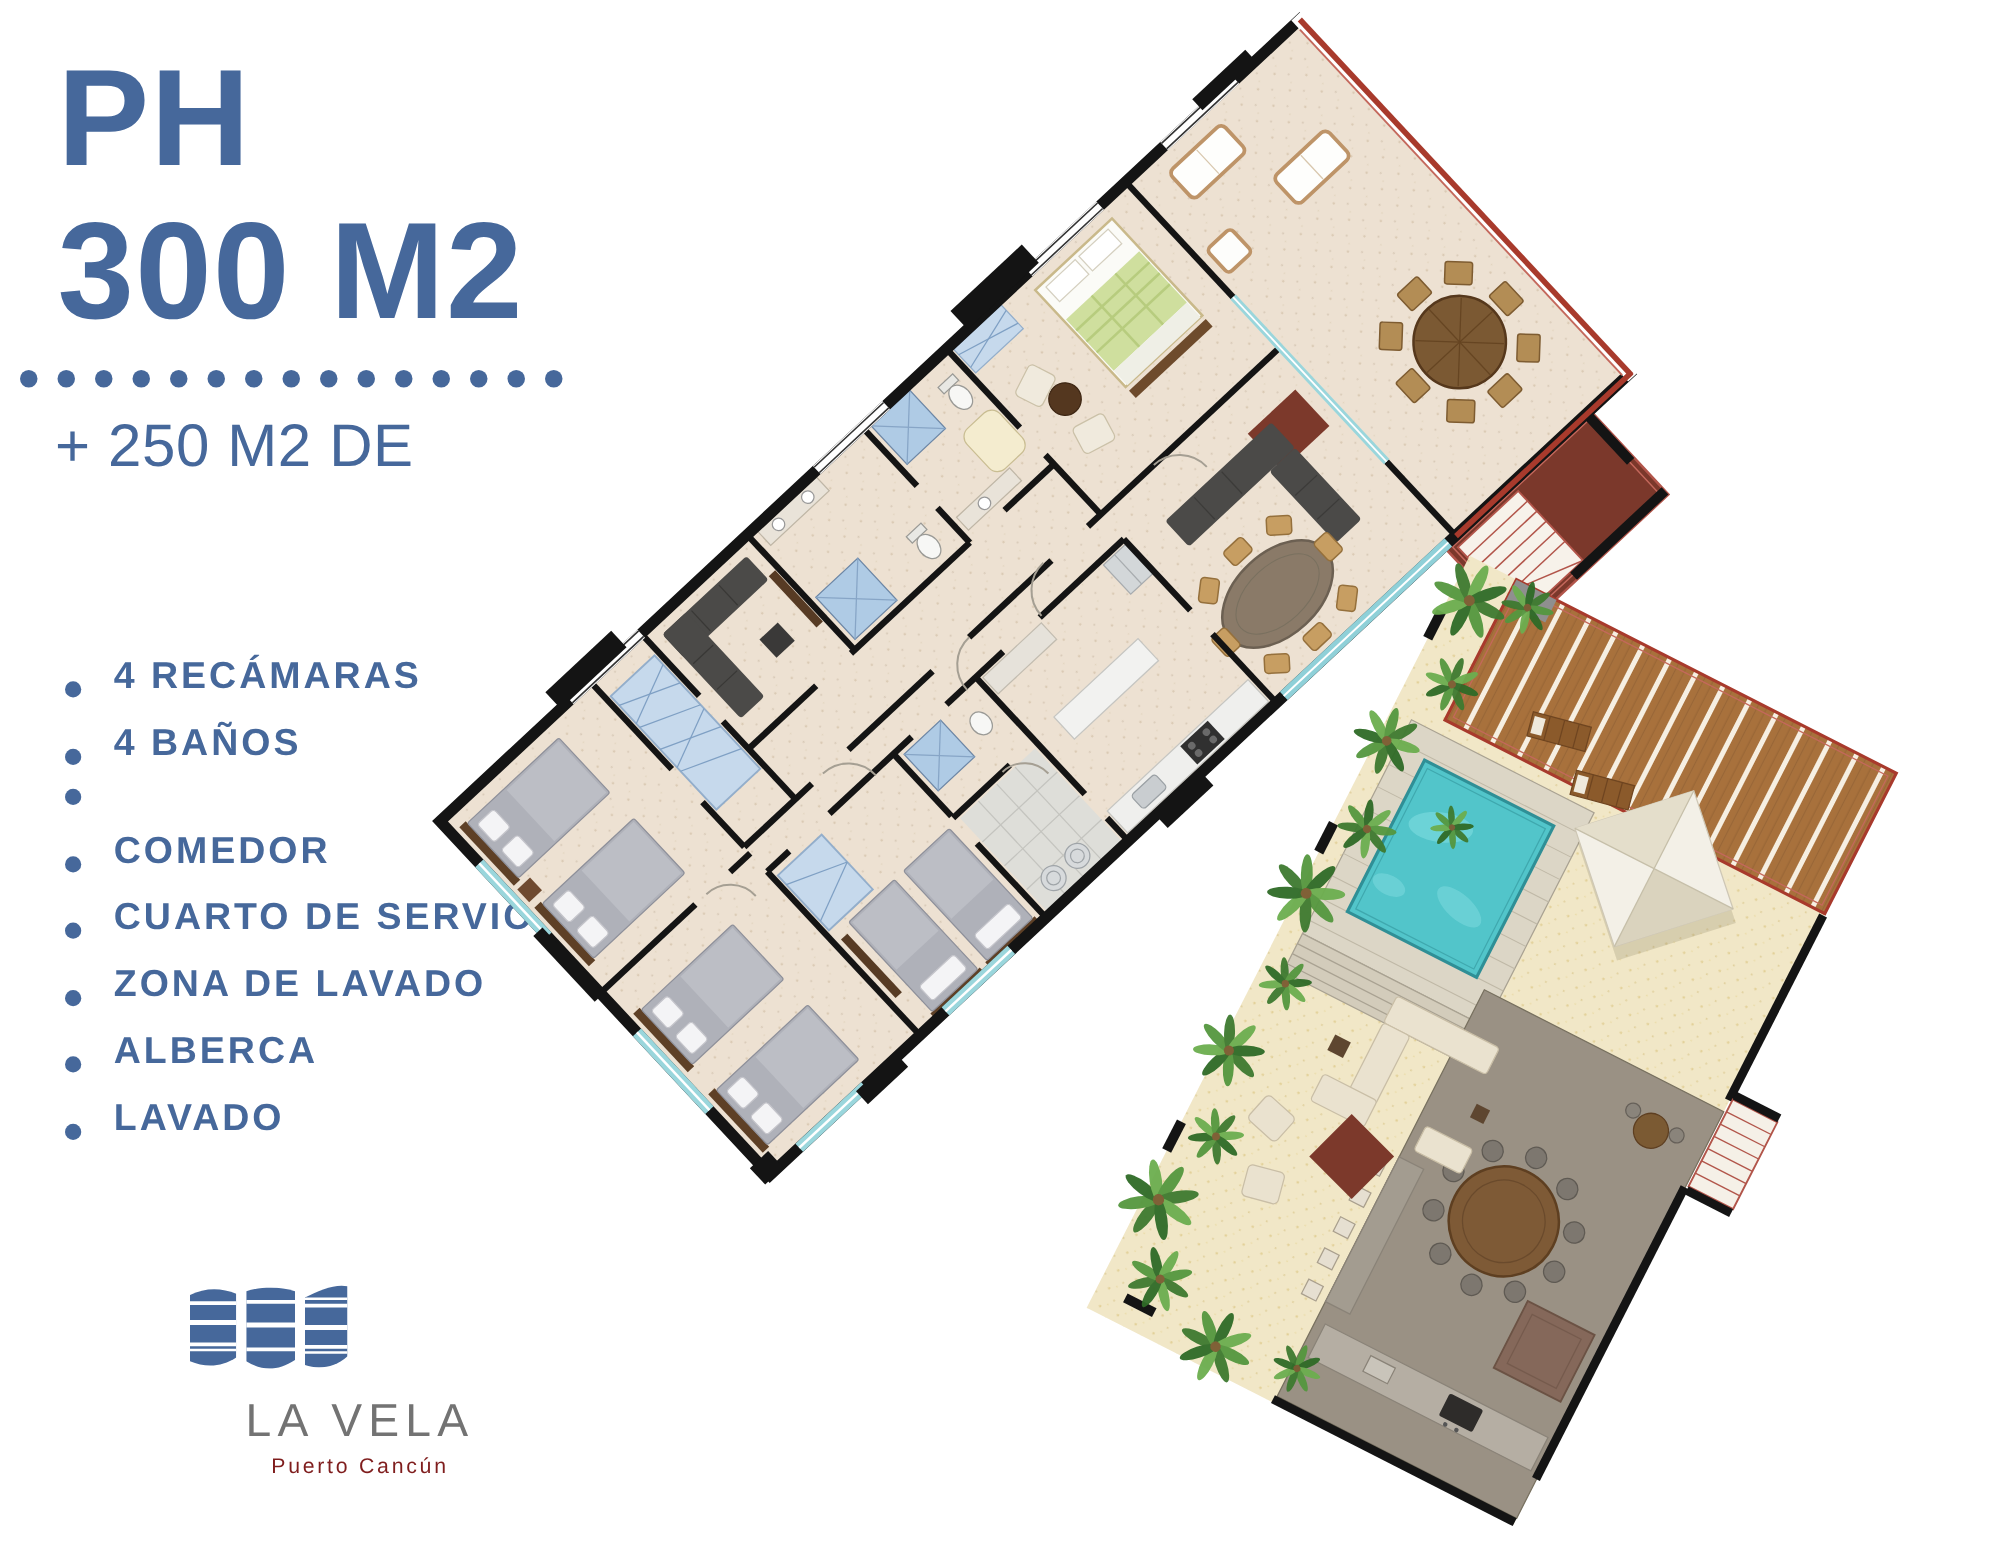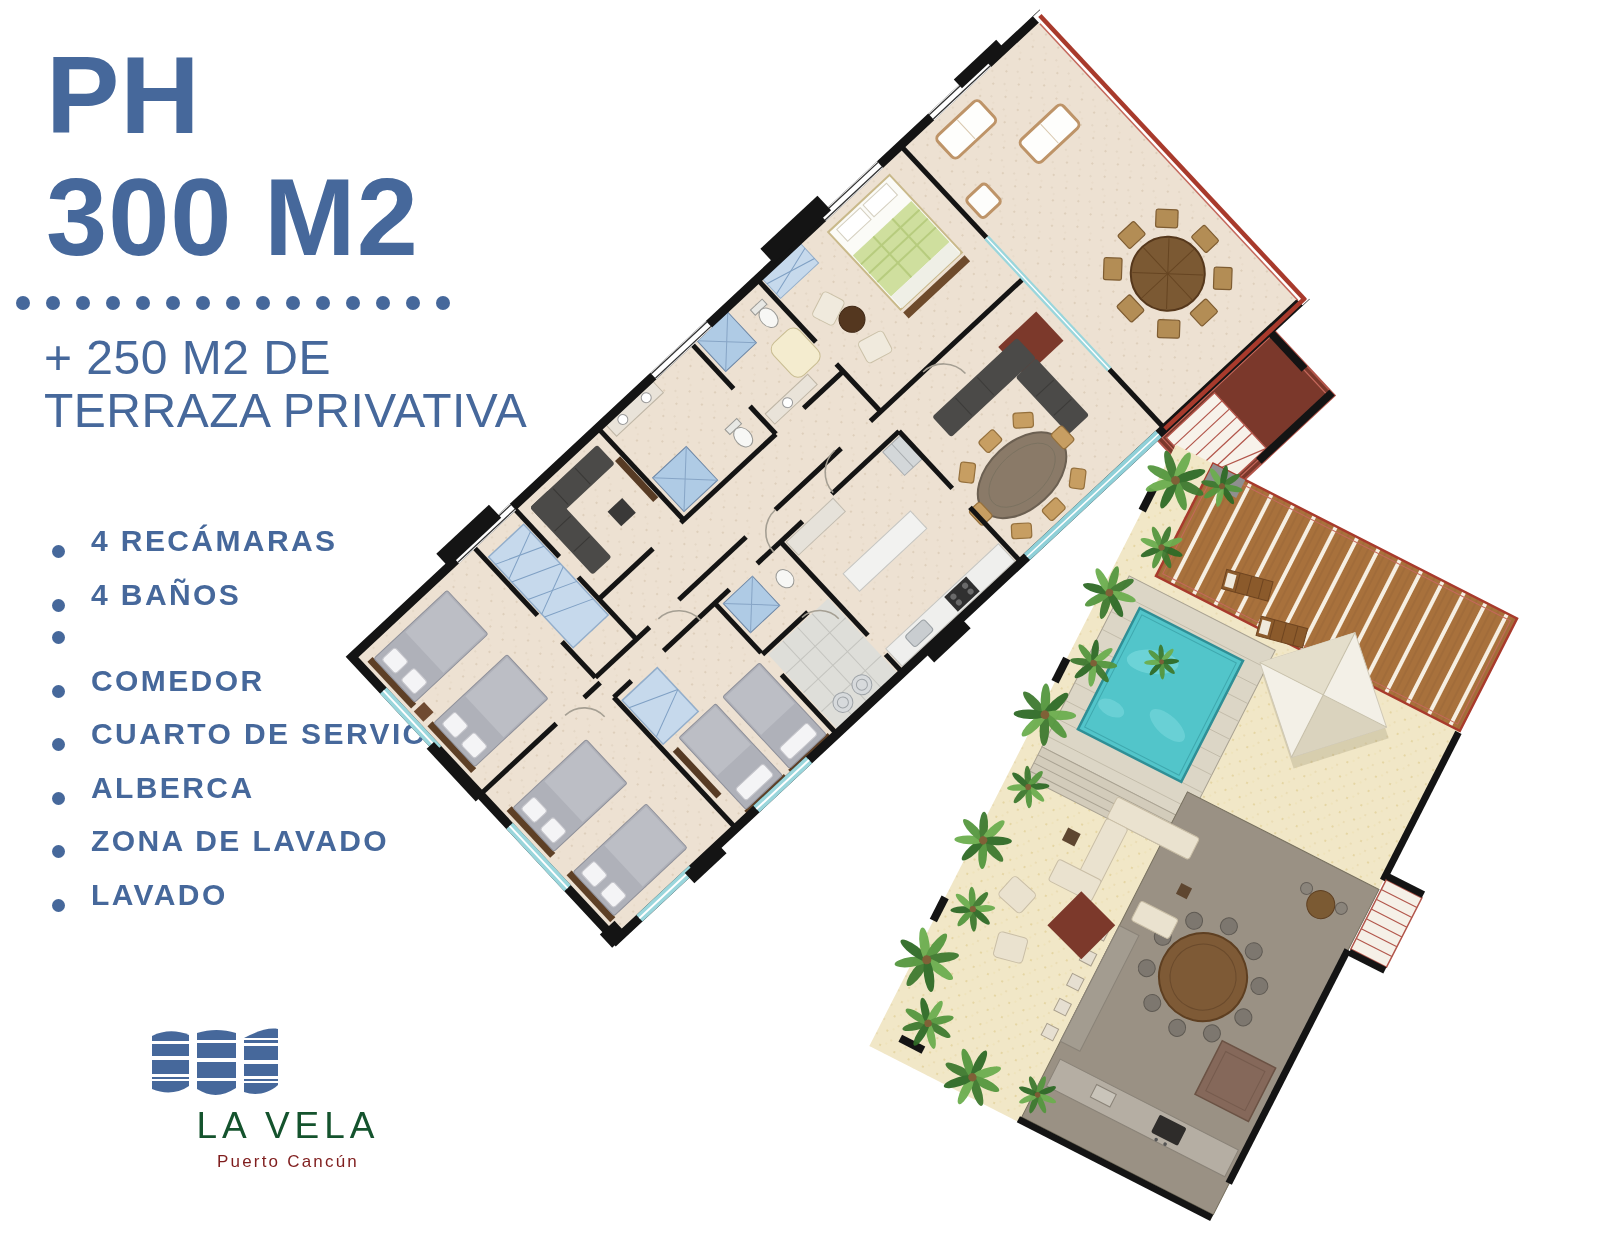--- a/index.html
+++ b/index.html
@@ -13,21 +13,21 @@
   .dots .dot { width:14px; height:14px; border-radius:50%; background:#46689B; }
   .subtitle { position:absolute; left:44px; top:331px; color:#46689B; font-weight:400;
               font-size:48px; line-height:53px; letter-spacing:.5px; }
   .features { position:absolute; left:52px; top:524px; list-style:none; }
   .features li { display:flex; align-items:flex-end; margin-bottom:19.5px; }
   .features .bullet { width:13px; height:13px; border-radius:50%; background:#46689B;
               margin-right:26px; flex:none; }
   .features .label { color:#46689B; font-weight:700; font-size:30px; line-height:34px;
               letter-spacing:2.4px; }
   .logo { position:absolute; left:150px; top:1026px; width:276px; text-align:center; }
-  .logo-name { margin-top:5px; color:#14532d; font-size:37px; letter-spacing:5px; font-weight:400; }
+  .logo-name { margin-top:16px; color:#737373; font-size:37px; letter-spacing:5px; font-weight:400; }
   .logo-sub  { margin-top:5px; color:#7f1d1d; font-size:17px; letter-spacing:2.2px; }
 
   
   .plan { position:absolute; }
   .plan-main   { left:385px; top:245px; width:960px; height:540px; transform:rotate(-43deg); }
   .plan-terrace{ left:989px; top:497px; width:448px; height:692px; transform:rotate(27deg); }
   svg { display:block; overflow:visible; }
 </style>
 </head>
 <body>
@@ -50,21 +50,20 @@
       <span class="dot"></span>
       <span class="dot"></span>
       <span class="dot"></span>
       <span class="dot"></span>
       <span class="dot"></span>
       <span class="dot"></span>
     </div>
 
   <div class="subtitle">
     <div>+ 250 M2 DE</div>
-    <div>TERRAZA PRIVATIVA</div>
   </div>
 
   <ul class="features">
     <li>
         <span class="bullet"></span>
         <span class="label">4 RECÁMARAS</span>
       </li>
     <li>
         <span class="bullet"></span>
         <span class="label">4 BAÑOS</span>
@@ -75,25 +74,25 @@
     <li>
         <span class="bullet"></span>
         <span class="label">COMEDOR</span>
       </li>
     <li>
         <span class="bullet"></span>
         <span class="label">CUARTO DE SERVICIO</span>
       </li>
     <li>
         <span class="bullet"></span>
+        <span class="label">ZONA DE LAVADO</span>
+      </li>
+    <li>
+        <span class="bullet"></span>
         <span class="label">ALBERCA</span>
-      </li>
-    <li>
-        <span class="bullet"></span>
-        <span class="label">ZONA DE LAVADO</span>
       </li>
     <li>
         <span class="bullet"></span>
         <span class="label">LAVADO</span>
       </li>
   </ul>
 
   <div class="logo">
     <svg width="130" height="74" viewBox="0 0 130 74">
       <defs>

